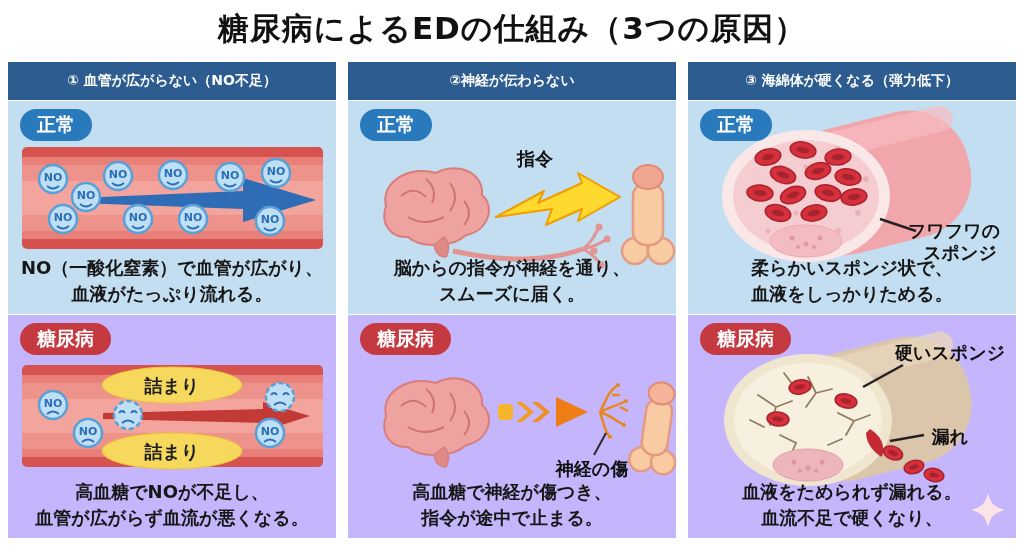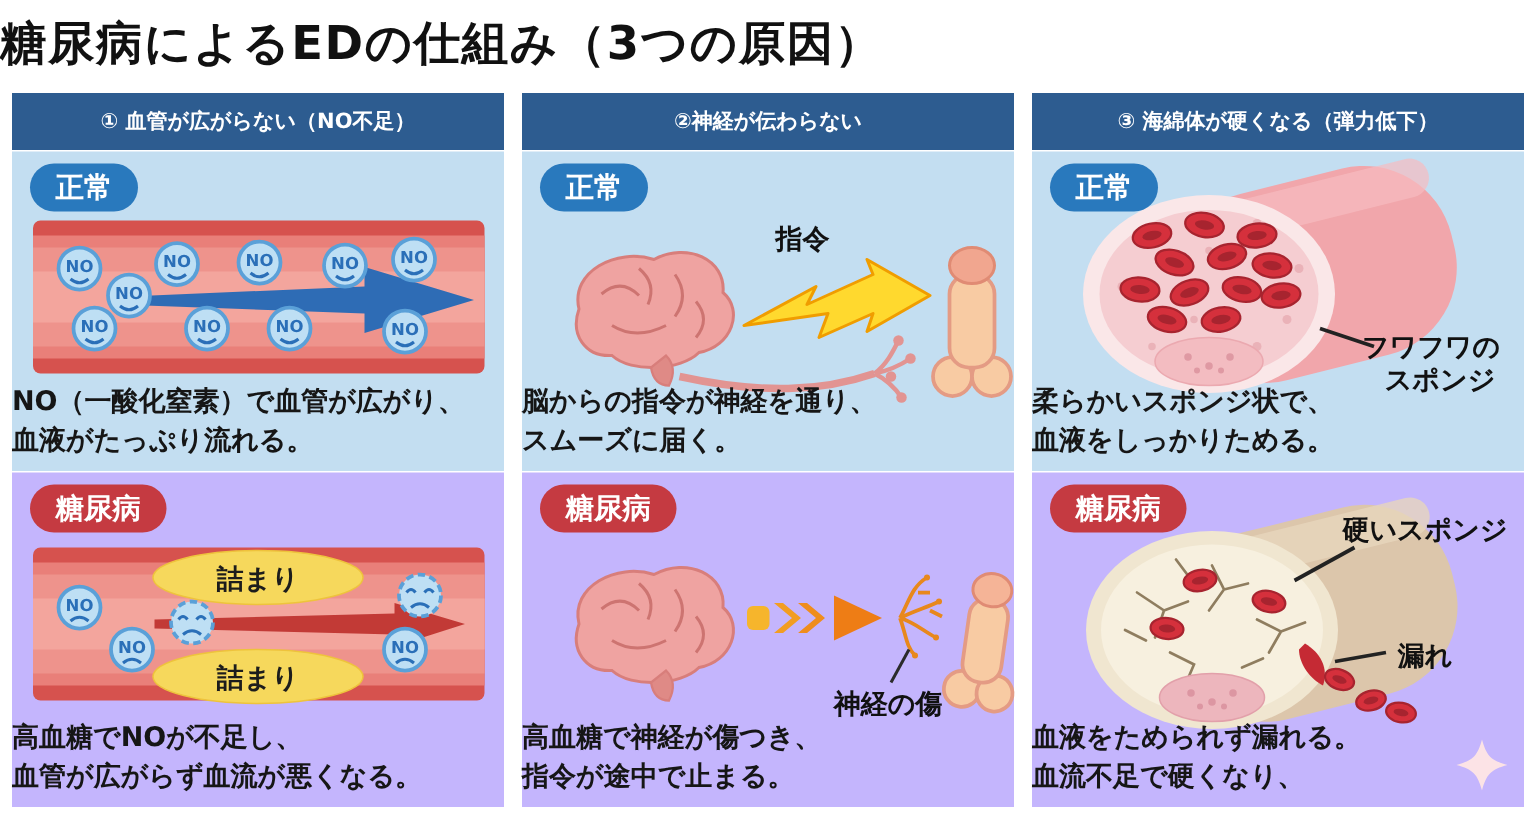--- a/index.html
+++ b/index.html
@@ -1,32 +1,32 @@
 <!DOCTYPE html>
 <html><head>
 <meta charset="utf-8">
 <style>
   html,body{margin:0;padding:0;background:#ffffff;}
   body{font-family:"DejaVu Sans","Liberation Sans",sans-serif;}
   .stage{position:relative;width:1024px;height:559px;background:#ffffff;overflow:hidden;}
-  .title{position:absolute;top:8px;left:0;width:100%;text-align:left;
+  .title{position:absolute;top:8px;left:0;width:100%;text-align:center;
          font-size:31px;font-weight:800;color:#111;letter-spacing:1px;}
   .cols{position:absolute;top:62px;left:8px;width:1008px;display:flex;gap:12px;}
   .column{flex:1;display:flex;flex-direction:column;min-width:0;}
   .col-header{height:38px;background:#2d5c90;color:#fff;font-weight:700;font-size:14px;
               display:flex;align-items:center;justify-content:center;white-space:nowrap;}
   .panel{position:relative;margin-top:1px;}
   .panel.normal{height:213px;background:#c3def1;}
   .panel.diabetes{height:223px;background:#c4b5fd;}
   .badge{position:absolute;top:8px;left:12px;color:#fff;font-weight:700;font-size:19px;
          padding:3px 17px;border-radius:19px;z-index:3;}
   .badge.blue{background:#2979bd;}
   .badge.red{background:#c53a41;}
   .illus{position:absolute;top:0;left:0;display:block;}
-  .caption{position:absolute;left:0;bottom:7px;width:100%;text-align:left;z-index:2;
+  .caption{position:absolute;left:0;bottom:7px;width:100%;text-align:center;z-index:2;
            font-weight:700;font-size:18px;line-height:1.45;color:#161616;}
   svg text{font-family:"DejaVu Sans","Liberation Sans",sans-serif;}
   .svg-label{font-size:18px;font-weight:700;fill:#111;}
   .no-text{font-size:11px;font-weight:700;fill:#2a6fb8;text-anchor:middle;}
   .clog-text{font-size:18px;font-weight:700;fill:#1c1c1c;text-anchor:middle;}
 </style>
 </head>
 <body>
 
 <div class="stage">

